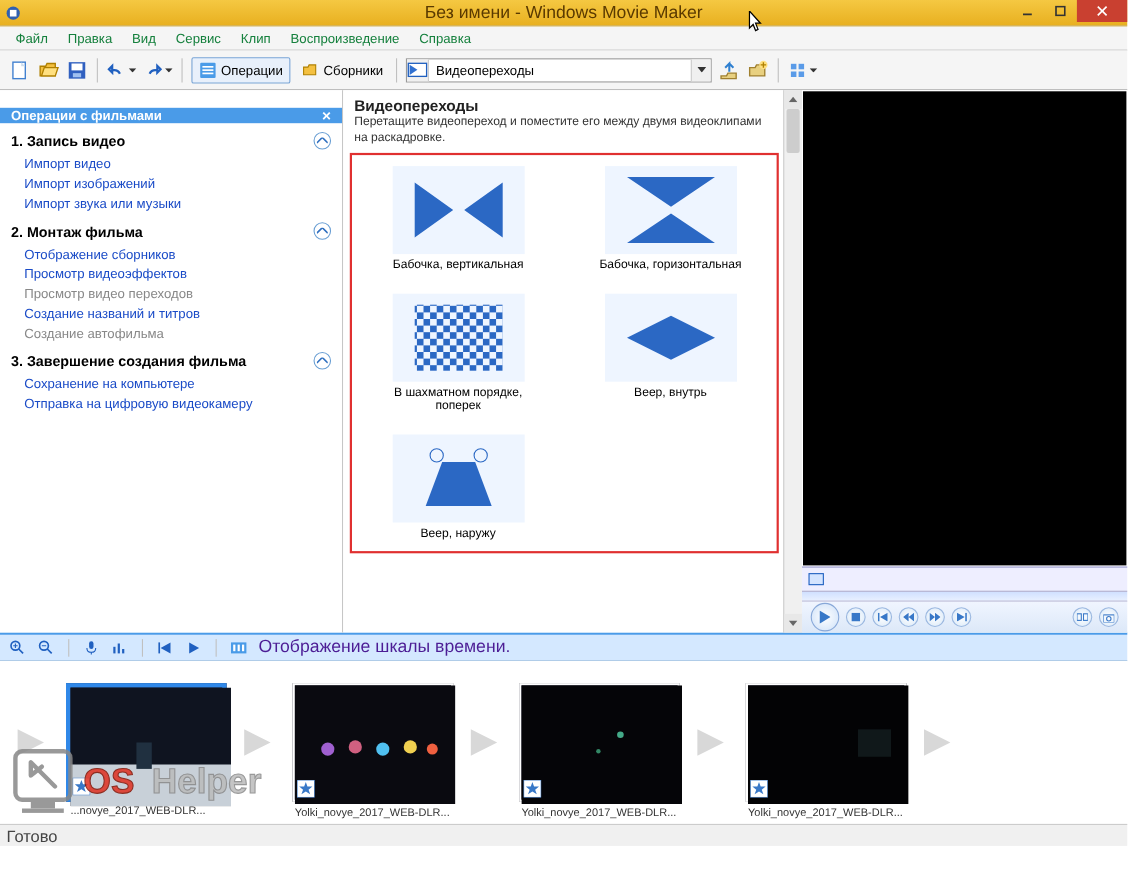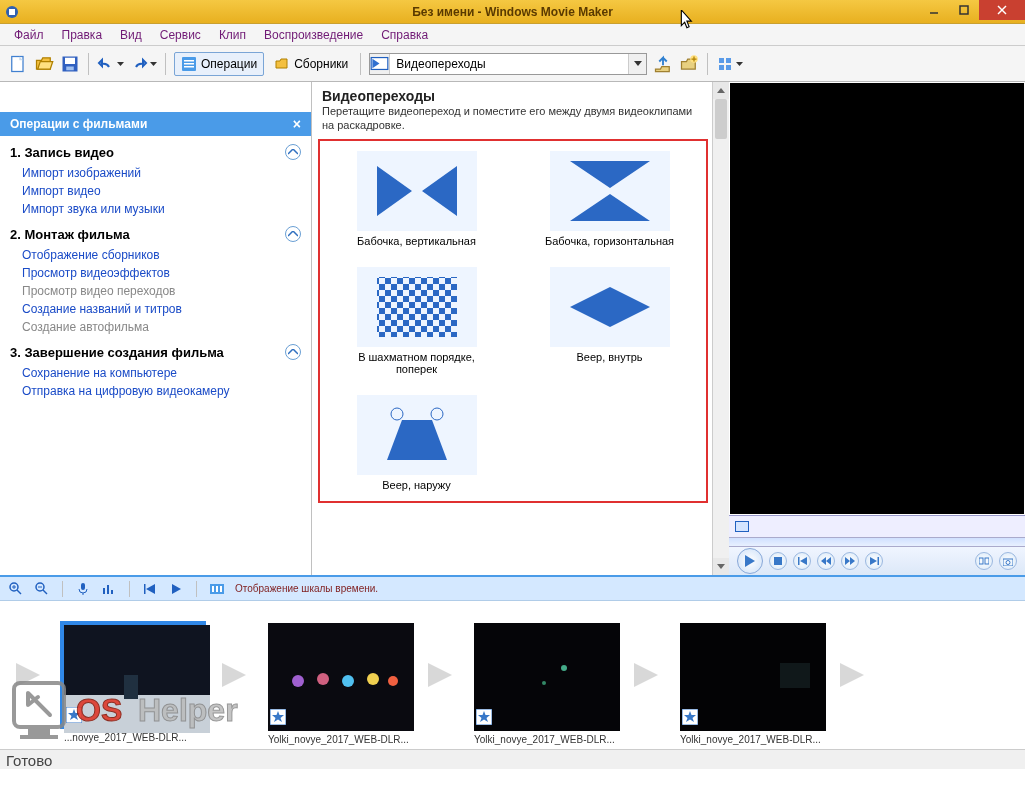--- a/index.html
+++ b/index.html
@@ -1,40 +1,40 @@
 <!DOCTYPE html>
 <html><head>
 <meta charset="utf-8">
 <style>
 * { box-sizing: border-box; margin: 0; padding: 0; }
 body { font-family: "Segoe UI", Tahoma, sans-serif; font-size: 12px; background: #fff; width: 1025px; height: 790px; overflow: hidden; position: relative; }
 .titlebar { height: 24px; background: linear-gradient(#f5c842, #e8b020); display: flex; align-items: center; position: relative; border-bottom: 1px solid #c9a030; }
 .titlebar-icon { width: 16px; height: 16px; margin-left: 4px; }
-.title-text { position: absolute; left: 50%; transform: translateX(-50%); color: #5a3a00; font-size: 12px; font-weight: bold; }
+.title-text { position: absolute; left: 50%; transform: translateX(-50%); color: #5a3a00; font-size: 16px; }
 .win-buttons { position: absolute; right: 0; top: 0; display: flex; }
 .win-btn { width: 30px; height: 20px; display: flex; align-items: center; justify-content: center; }
 .win-btn.close { background: #c94030; width: 46px; }
 .win-btn svg { width: 10px; height: 10px; }
 .cursor-arrow { position: absolute; left: 680px; top: 10px; }
 .menubar { height: 22px; background: #f5f5f5; border-bottom: 1px solid #ccc; display: flex; align-items: center; padding: 0 6px; gap: 2px; }
-.menu-item { padding: 2px 8px; color: #701a75; cursor: default; }
+.menu-item { padding: 2px 8px; color: #15803d; cursor: default; }
 .toolbar { height: 36px; background: #f5f5f5; border-bottom: 1px solid #b8b8b8; display: flex; align-items: center; padding: 0 8px; gap: 6px; }
 .tool-sep { width: 1px; height: 22px; background: #c0c0c0; margin: 0 2px; }
 .tool-btn { width: 20px; height: 20px; display: flex; align-items: center; justify-content: center; }
 .tool-btn-drop { display: flex; align-items: center; gap: 2px; }
 .drop-arrow { width: 7px; height: 4px; }
 .framed-btn { border: 1px solid #7aa5d6; background: #e8f0fb; padding: 3px 6px; display: flex; align-items: center; gap: 4px; border-radius: 2px; }
 .labeled-btn { display: flex; align-items: center; gap: 4px; padding: 2px 4px; }
 .combo { display: flex; align-items: center; border: 1px solid #999; background: #fff; height: 22px; width: 278px; }
 .combo-icon { width: 20px; height: 20px; display: flex; align-items: center; justify-content: center; background: #f0f0f0; border-right: 1px solid #ccc; }
 .combo-text { flex: 1; padding: 0 6px; }
 .combo-drop { width: 18px; height: 20px; display: flex; align-items: center; justify-content: center; border-left: 1px solid #ccc; background: #f0f0f0; }
 .main { display: flex; height: 493px; }
 .sidebar { width: 312px; background: #fff; border-right: 1px solid #c0c0c0; overflow: hidden; }
-.sidebar-header { background: #4a9be8; color: #fff; padding: 0 10px; font-weight: bold; font-size: 12px; display: flex; align-items: center; justify-content: space-between; margin-top: 30px; height: 24px; }
+.sidebar-header { background: #4a9be8; color: #fff; padding: 0 10px; font-weight: bold; font-size: 12px; display: flex; align-items: center; justify-content: space-between; margin-top: 16px; height: 14px; }
 .sidebar-close { color: #fff; font-size: 14px; }
 .sidebar-section-title { font-weight: bold; padding: 8px 10px 4px; font-size: 13px; color: #000; display: flex; justify-content: space-between; align-items: center; }
 .collapse-icon { width: 16px; height: 16px; border: 1px solid #6a9fd4; border-radius: 50%; display: flex; align-items: center; justify-content: center; background: #fff; }
 .sidebar-link { padding: 2px 22px; color: #1a4bc7; font-size: 12px; cursor: default; }
 .sidebar-link.grey { color: #888; }
 .content { flex: 1; display: flex; }
 .transitions-pane { width: 400px; background: #fff; position: relative; }
 .pane-header { padding: 6px 10px 2px; }
 .pane-title { font-weight: bold; font-size: 14px; color: #222; }
 .pane-sub { font-size: 11px; color: #333; line-height: 1.3; }
@@ -50,21 +50,21 @@
 .preview-bar { height: 22px; background: #eef; border-top: 1px solid #99c; display: flex; align-items: center; padding: 0 6px; }
 .sld-rect { width: 14px; height: 11px; border: 1px solid #2060c0; background: #d4e4ff; }
 .preview-seek { height: 10px; background: linear-gradient(#d0e0ff,#e8f0ff); border-top: 1px solid #aac; border-bottom: 1px solid #aac; }
 .preview-controls { height: 28px; background: linear-gradient(#f0f5ff,#dce8f8); display: flex; align-items: center; justify-content: space-between; padding: 0 8px; }
 .pc-left { display: flex; gap: 6px; align-items: center; }
 .pc-right { display: flex; gap: 6px; align-items: center; }
 .play-btn-big { width: 26px; height: 26px; border: 1px solid #88a8d8; border-radius: 50%; background: radial-gradient(#fff,#cde0f8); display: flex; align-items: center; justify-content: center; }
 .ctrl-btn { width: 18px; height: 18px; border: 1px solid #9bb8e0; border-radius: 50%; background: radial-gradient(#fff,#d8e8f8); display: flex; align-items: center; justify-content: center; }
 .timeline-toolbar { height: 26px; background: #d4e8ff; border-top: 2px solid #4a9be8; border-bottom: 1px solid #b0cce8; display: flex; align-items: center; padding: 0 8px; gap: 10px; }
 .tl-btn { width: 16px; height: 16px; display: flex; align-items: center; justify-content: center; }
-.tl-label { font-size: 10px; color: #7f1d1d; }
+.tl-label { font-size: 16px; color: #4c1d95; }
 .storyboard { height: 148px; background: #fff; display: flex; align-items: center; padding: 6px 0; overflow: hidden; }
 .story-cell { display: flex; align-items: center; }
 .clip-thumb { width: 146px; height: 108px; background: #1a1a28; border: 2px solid #fff; position: relative; }
 .clip-thumb.sel { border: 4px solid #3088e8; }
 .clip-star { position: absolute; left: 2px; bottom: 2px; width: 16px; height: 16px; }
 .trans-slot { width: 52px; height: 60px; display: flex; align-items: center; justify-content: center; margin: 0 4px; }
 .clip-caption { position: absolute; bottom: -18px; left: 0; right: 0; font-size: 10px; color: #333; white-space: nowrap; overflow: hidden; text-overflow: ellipsis; text-align: left; }
 .statusbar { height: 20px; background: #f0f0f0; border-top: 1px solid #ccc; padding: 2px 6px; font-size: 15px; color: #444; }
 .watermark { position: absolute; left: 10px; bottom: 40px; opacity: 0.85; pointer-events: none; }
 .watermark-text { font-family: Arial; font-size: 32px; font-weight: bold; fill: #bbb; stroke: #888; stroke-width: 1; }
@@ -220,22 +220,22 @@
     </div>
     <div id="sidebar-sections">
         <div class="sidebar-section-title">
           <span>1. Запись видео</span>
           <span class="collapse-icon">
             <svg width="10" height="6" viewBox="0 0 10 6">
               <path d="M0 5 L5 0 L10 5" fill="none" stroke="#3070c0" stroke-width="1.5"></path>
             </svg>
           </span>
         </div>
+        <div class="sidebar-link">Импорт видео</div>
         <div class="sidebar-link">Импорт изображений</div>
-        <div class="sidebar-link">Импорт видео</div>
         <div class="sidebar-link">Импорт звука или музыки</div>
         <div class="sidebar-section-title">
           <span>2. Монтаж фильма</span>
           <span class="collapse-icon">
             <svg width="10" height="6" viewBox="0 0 10 6">
               <path d="M0 5 L5 0 L10 5" fill="none" stroke="#3070c0" stroke-width="1.5"></path>
             </svg>
           </span>
         </div>
         <div class="sidebar-link">Отображение сборников</div>

